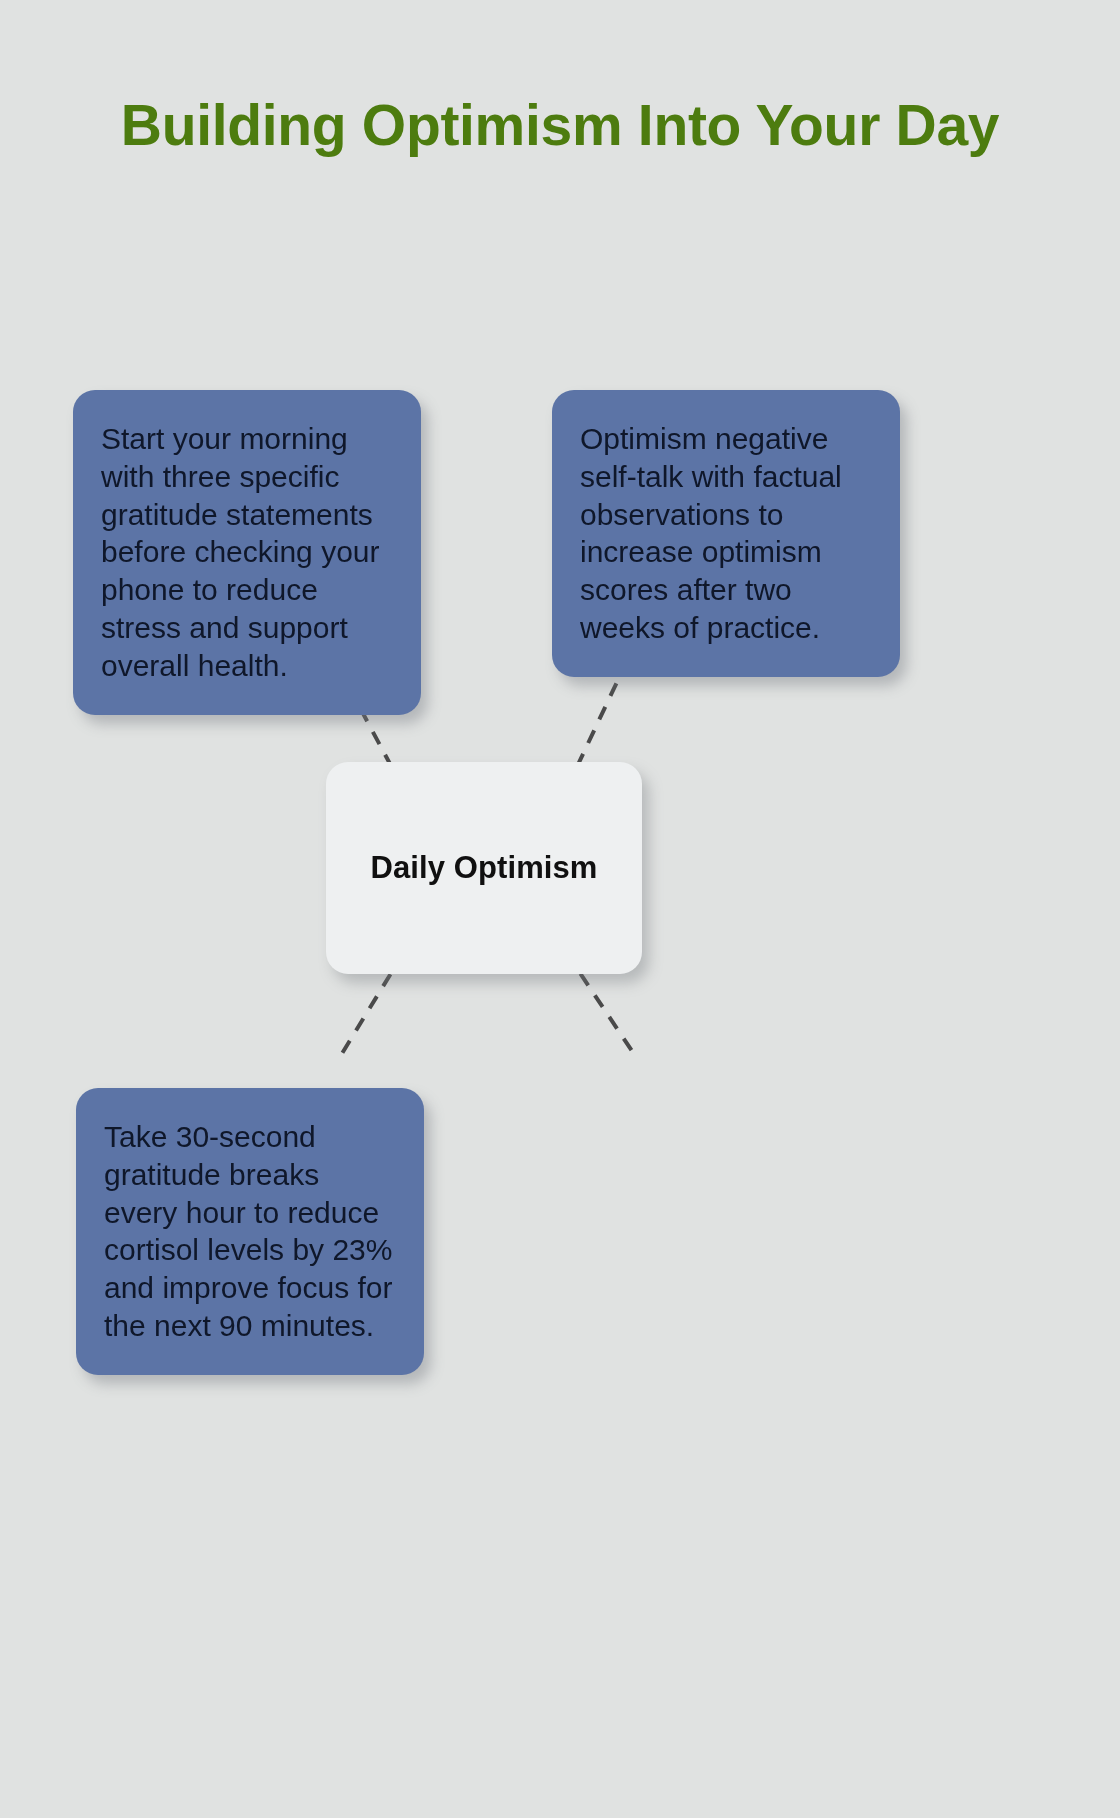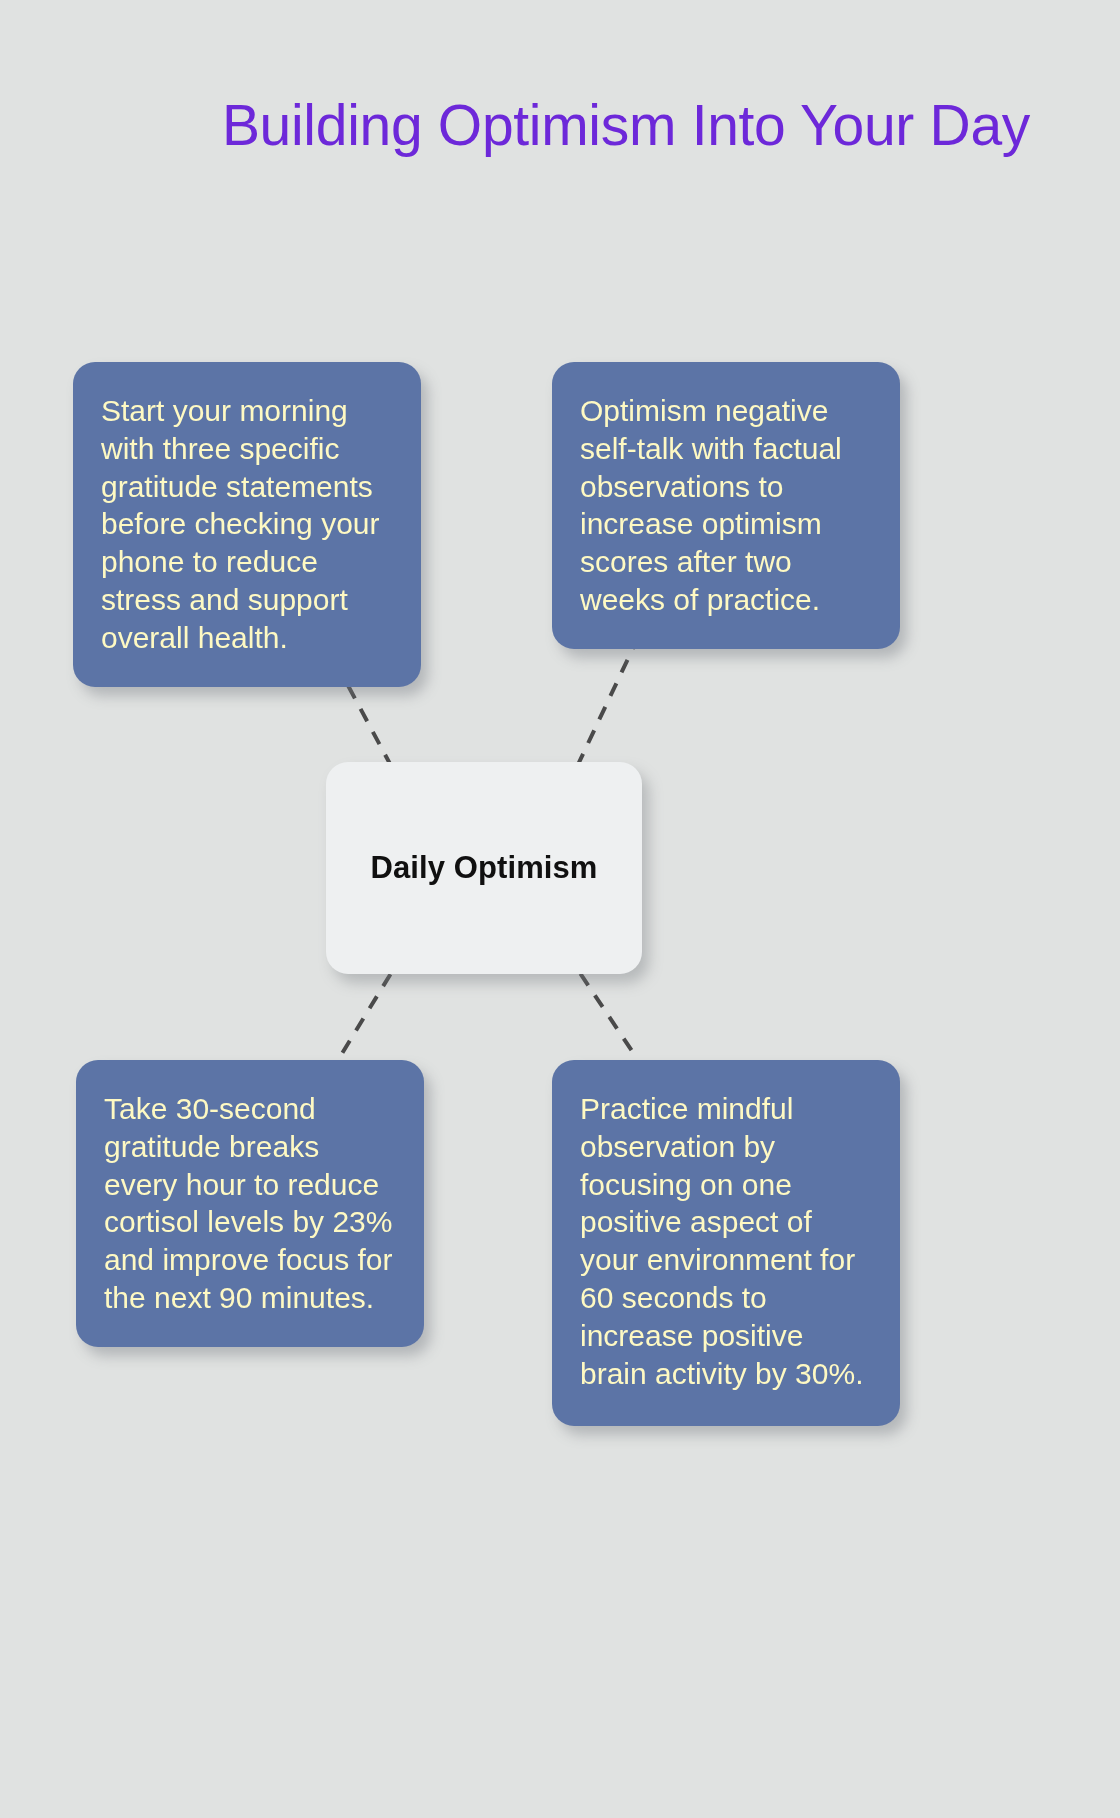--- a/index.html
+++ b/index.html
@@ -20,49 +20,50 @@
     width: 1120px;
     height: 1818px;
   }
 
   
   .title {
     position: absolute;
     left: 90px;
     top: 88px;
     width: 940px;
-    text-align: right;
+    text-align: center;
     font-size: 57px;
     line-height: 1.32;
-    font-weight: normal;
-    color: #6d28d9;
+    font-weight: bold;
+    color: #4d7c0f;
     letter-spacing: -0.3px;
   }
 
   
   #connectors {
     position: absolute;
     left: 0;
     top: 0;
     width: 1120px;
     height: 1818px;
     pointer-events: none;
   }
 
   
   .card {
     position: absolute;
     background: #5c74a6;
     border-radius: 22px;
     box-sizing: border-box;
     padding: 30px 30px 30px 28px;
-    color: #fef9c3;
+    color: #0f172a;
     font-size: 30px;
     line-height: 1.26;
     box-shadow: 7px 9px 13px rgba(120,125,130,0.42);
+    margin-top: 28px;
   }
 
   .card-tl { left: 73px;  top: 362px;  width: 348px; min-height: 316px; }
   .card-tr { left: 552px; top: 362px;  width: 348px; min-height: 278px; }
   .card-bl { left: 76px;  top: 1060px; width: 348px; min-height: 282px; }
   .card-br { left: 552px; top: 1060px; width: 348px; min-height: 366px; }
 
   .card-text {
     display: block;
   }
@@ -112,17 +113,14 @@
   </div>
 
   <div class="center-node">
     <span class="center-label">Daily Optimism</span>
   </div>
 
   <div class="card card-bl">
     <span class="card-text">Take 30-second gratitude breaks every hour to reduce cortisol levels by 23% and improve focus for the next 90 minutes.</span>
   </div>
 
-  <div class="card card-br">
-    <span class="card-text">Practice mindful observation by focusing on one positive aspect of your environment for 60 seconds to increase positive brain activity by 30%.</span>
-  </div>
 
 </div>
 
 </body></html>

